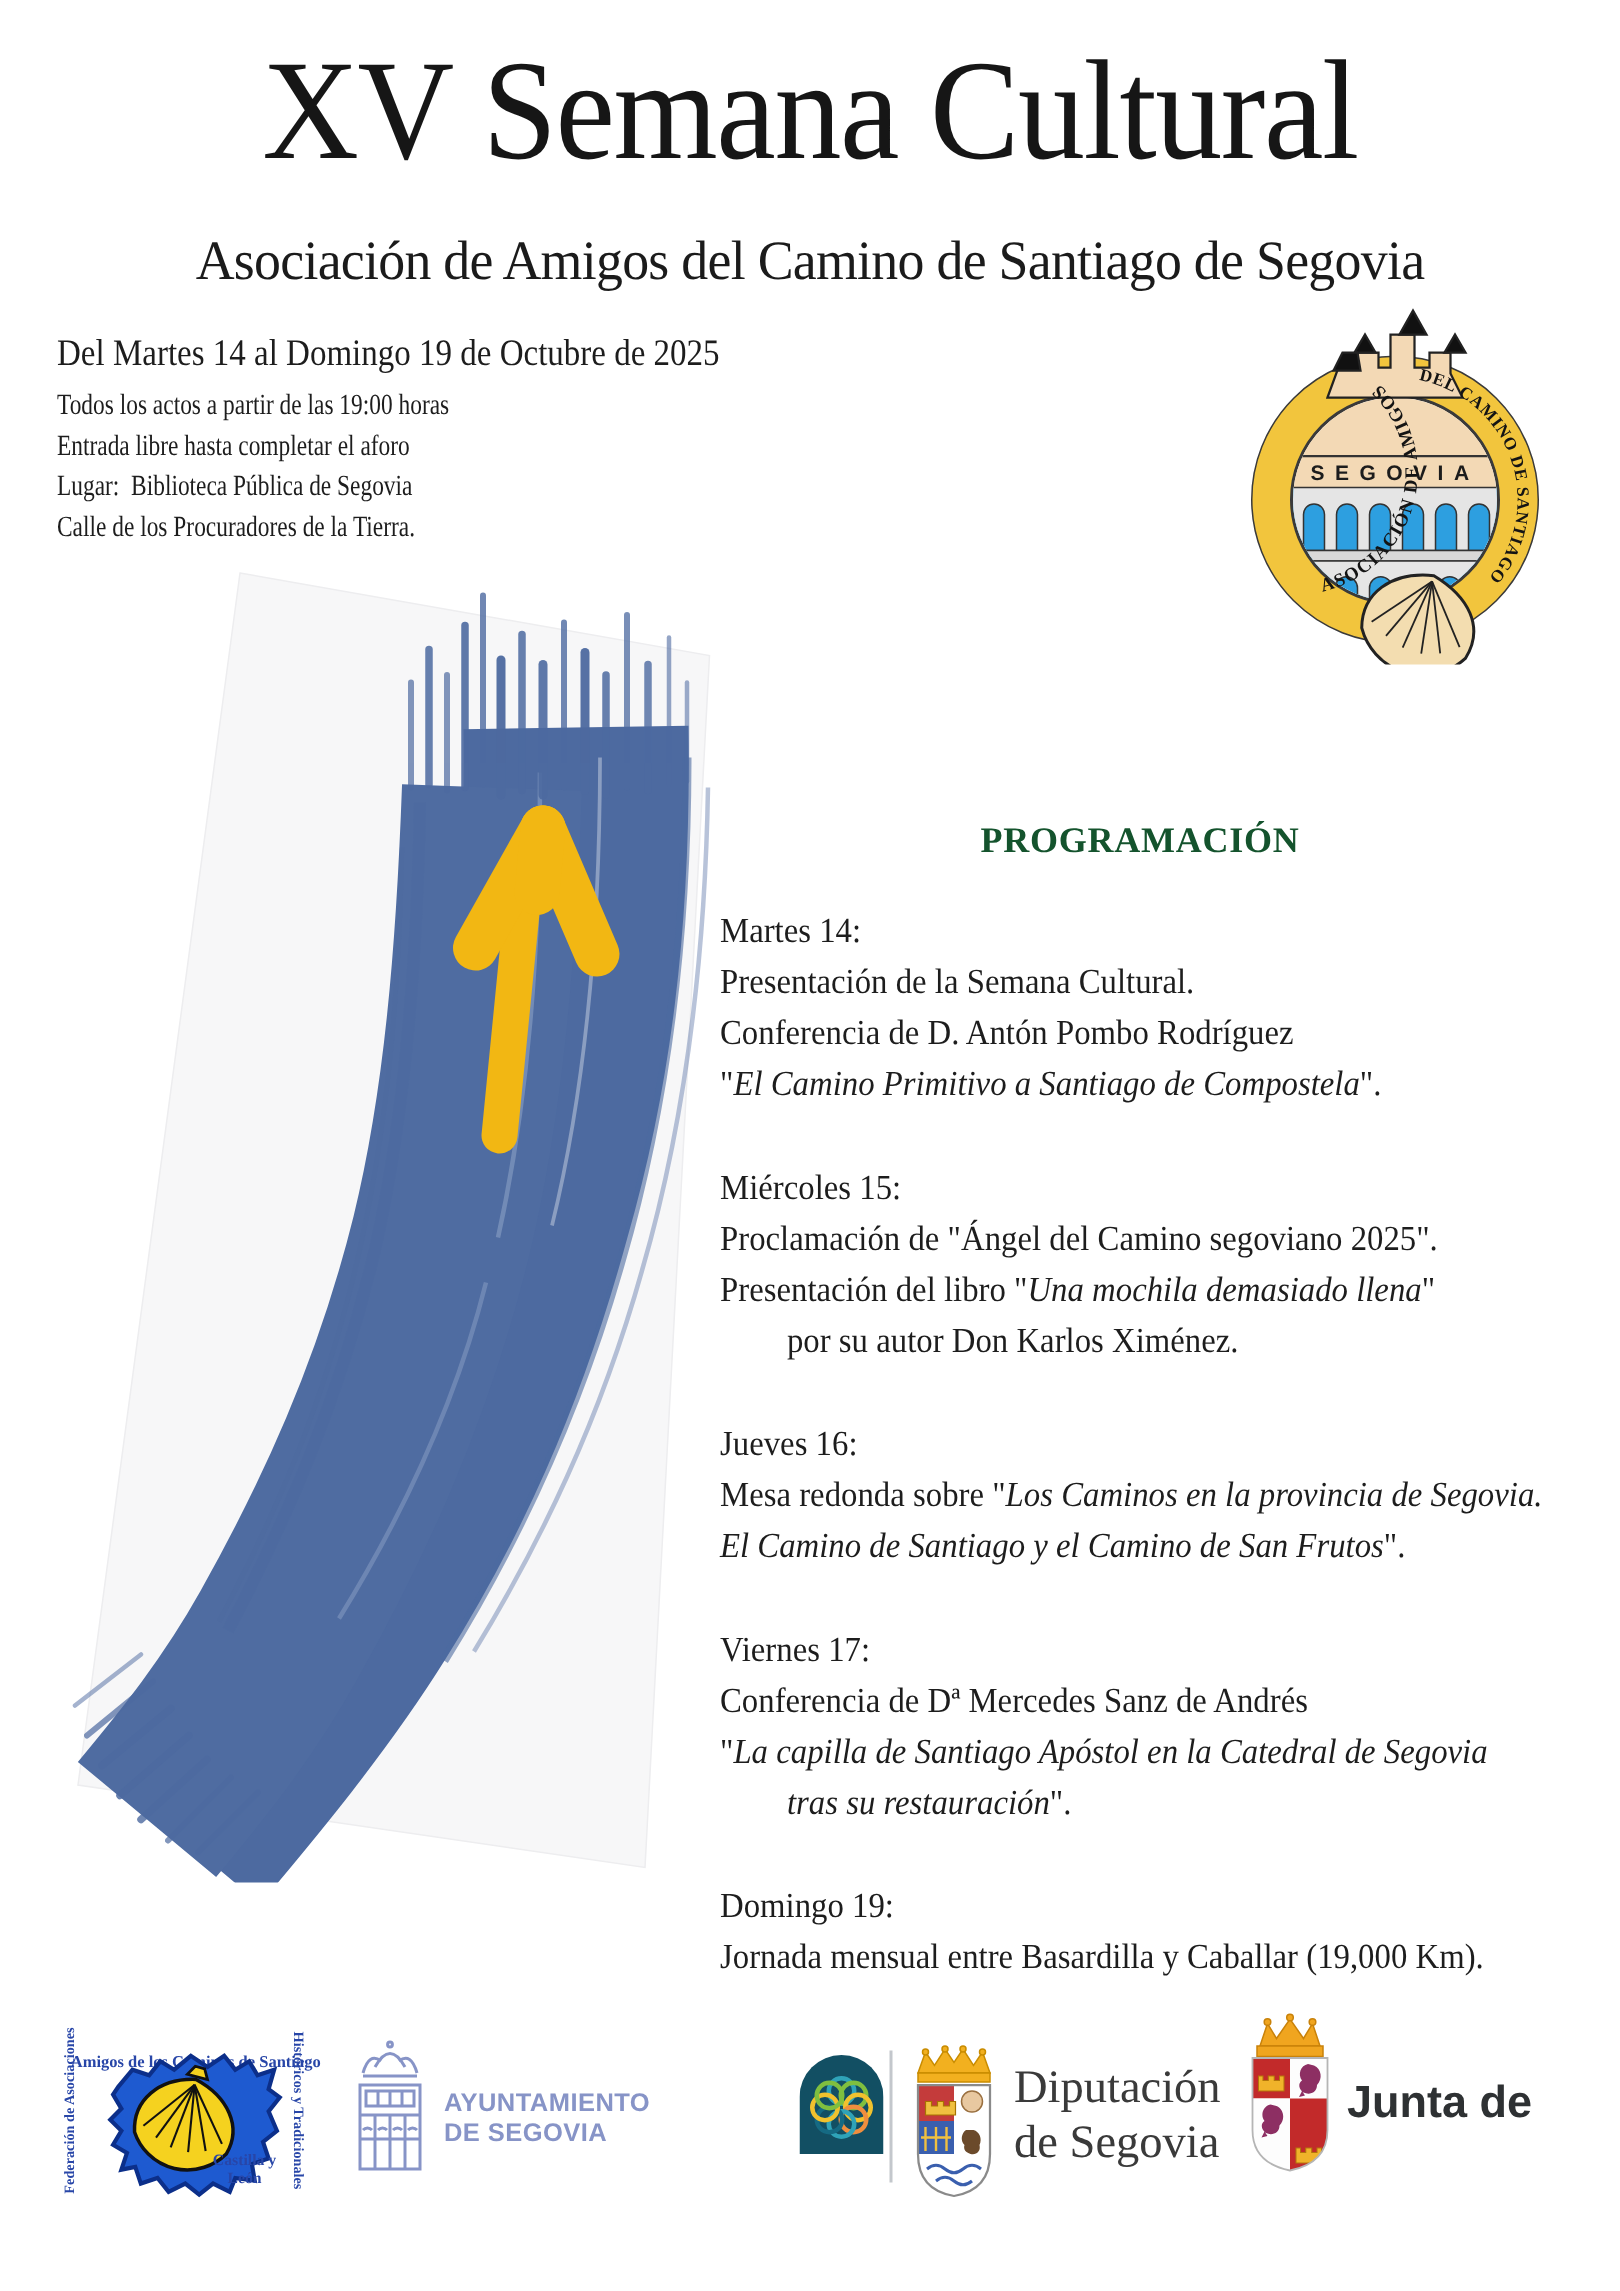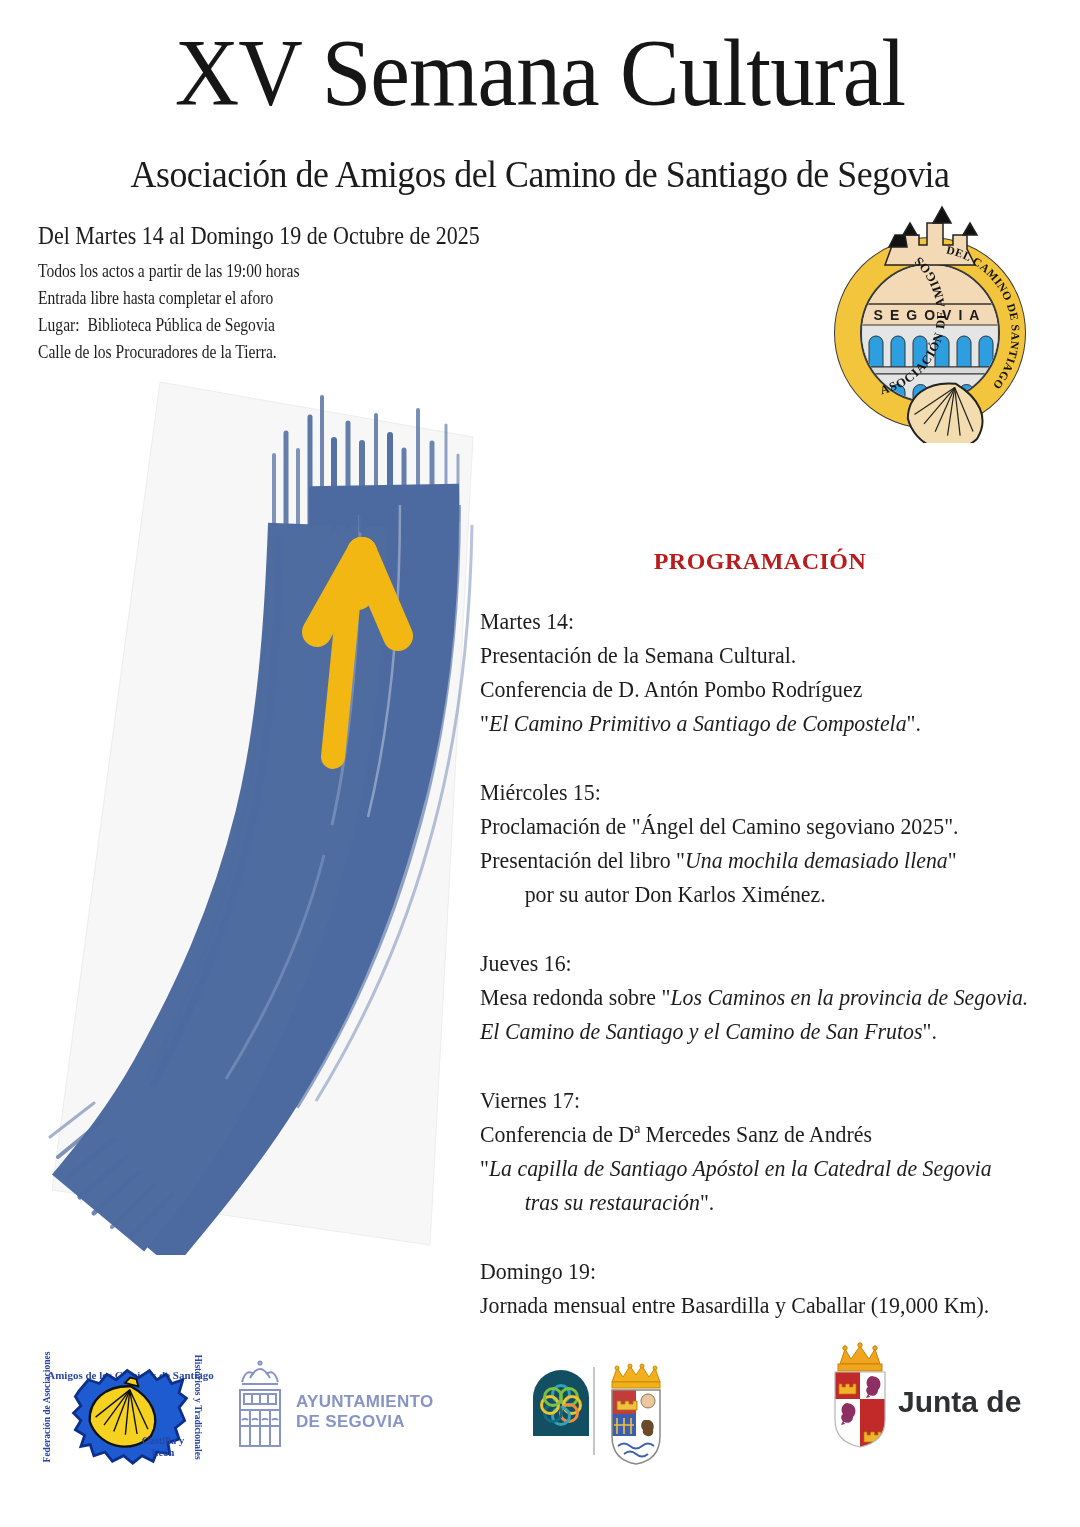--- a/index.html
+++ b/index.html
@@ -17,21 +17,21 @@
   .event-date { font-size:25px; margin-bottom:7px; white-space:nowrap;
                 transform:scaleX(0.88); transform-origin:left top; }
   .event-lines { transform:scaleX(0.80); transform-origin:left top; }
   .event-lines div { font-size:19.5px; line-height:27px; white-space:pre; }
 
   .badge-svg { position:absolute; left:833px; top:203px; }
 
   .artwork-svg { position:absolute; left:28px; top:355px; }
 
   .prog-heading { position:absolute; left:480px; top:548px; width:560px; text-align:center;
-                  font-size:24px; font-weight:bold; letter-spacing:0.5px; color:#b91c1c; }
+                  font-size:24px; font-weight:bold; letter-spacing:0.5px; color:#14532d; }
   .prog-days { position:absolute; left:480px; top:604px; width:600px;
                transform:scaleX(0.93); transform-origin:left top; }
   .day-block { margin-bottom:35px; }
   .day-block div { font-size:23.5px; line-height:34px; }
   .prog-line.indent { padding-left:48px; }
   .prog-line em { font-style:italic; }
 
   .footer { position:absolute; left:0; top:1330px; width:1080px; height:170px;
             font-family:"Liberation Sans", sans-serif; }
   .fed-top { position:absolute; left:38px; top:7px; width:185px; text-align:center;
@@ -323,20 +323,24 @@
             <line x1="20" y1="58" x2="20" y2="74"></line>
             <line x1="27" y1="58" x2="27" y2="74"></line>
           <line x1="10" y1="65" x2="30" y2="65"></line>
         </g>
         <path d="M40 60 c-3 2 -4 7 -1 10 c-1 3 1 5 4 6 c4 1 7 -2 6 -6 c2 -4 0 -9 -4 -10 z" fill="#6b4a2b"></path>
         <path d="M14 86 q6 -5 12 0 t12 0 t12 0" fill="none" stroke="#3a5fae" stroke-width="2"></path>
         <path d="M20 94 q6 -5 12 0 t12 0" fill="none" stroke="#3a5fae" stroke-width="2"></path>
       </g>
       <path d="M8 30 H56 V76 Q56 100 32 104 Q8 100 8 76 Z" fill="none" stroke="#8a8a8a" stroke-width="1.5"></path>
     </svg>
+    <div class="dip-text">
+      <div>Diputación</div>
+      <div>de Segovia</div>
+    </div>
 
     <svg class="junta-shield" width="64" height="108" viewBox="0 0 64 108" xmlns="http://www.w3.org/2000/svg">
       <defs>
           <clipPath id="juntaClip">
             <path d="M7 30 H57 V78 Q57 100 32 105 Q7 100 7 78 Z"></path>
           </clipPath>
         </defs>
       <g fill="#f0a51f" stroke="#c9820a" stroke-width="1">
         <path d="M12 22 L17 7 L23 17 L32 4 L41 17 L47 7 L52 22 Z"></path>
         <circle cx="17" cy="6" r="2.2"></circle>

